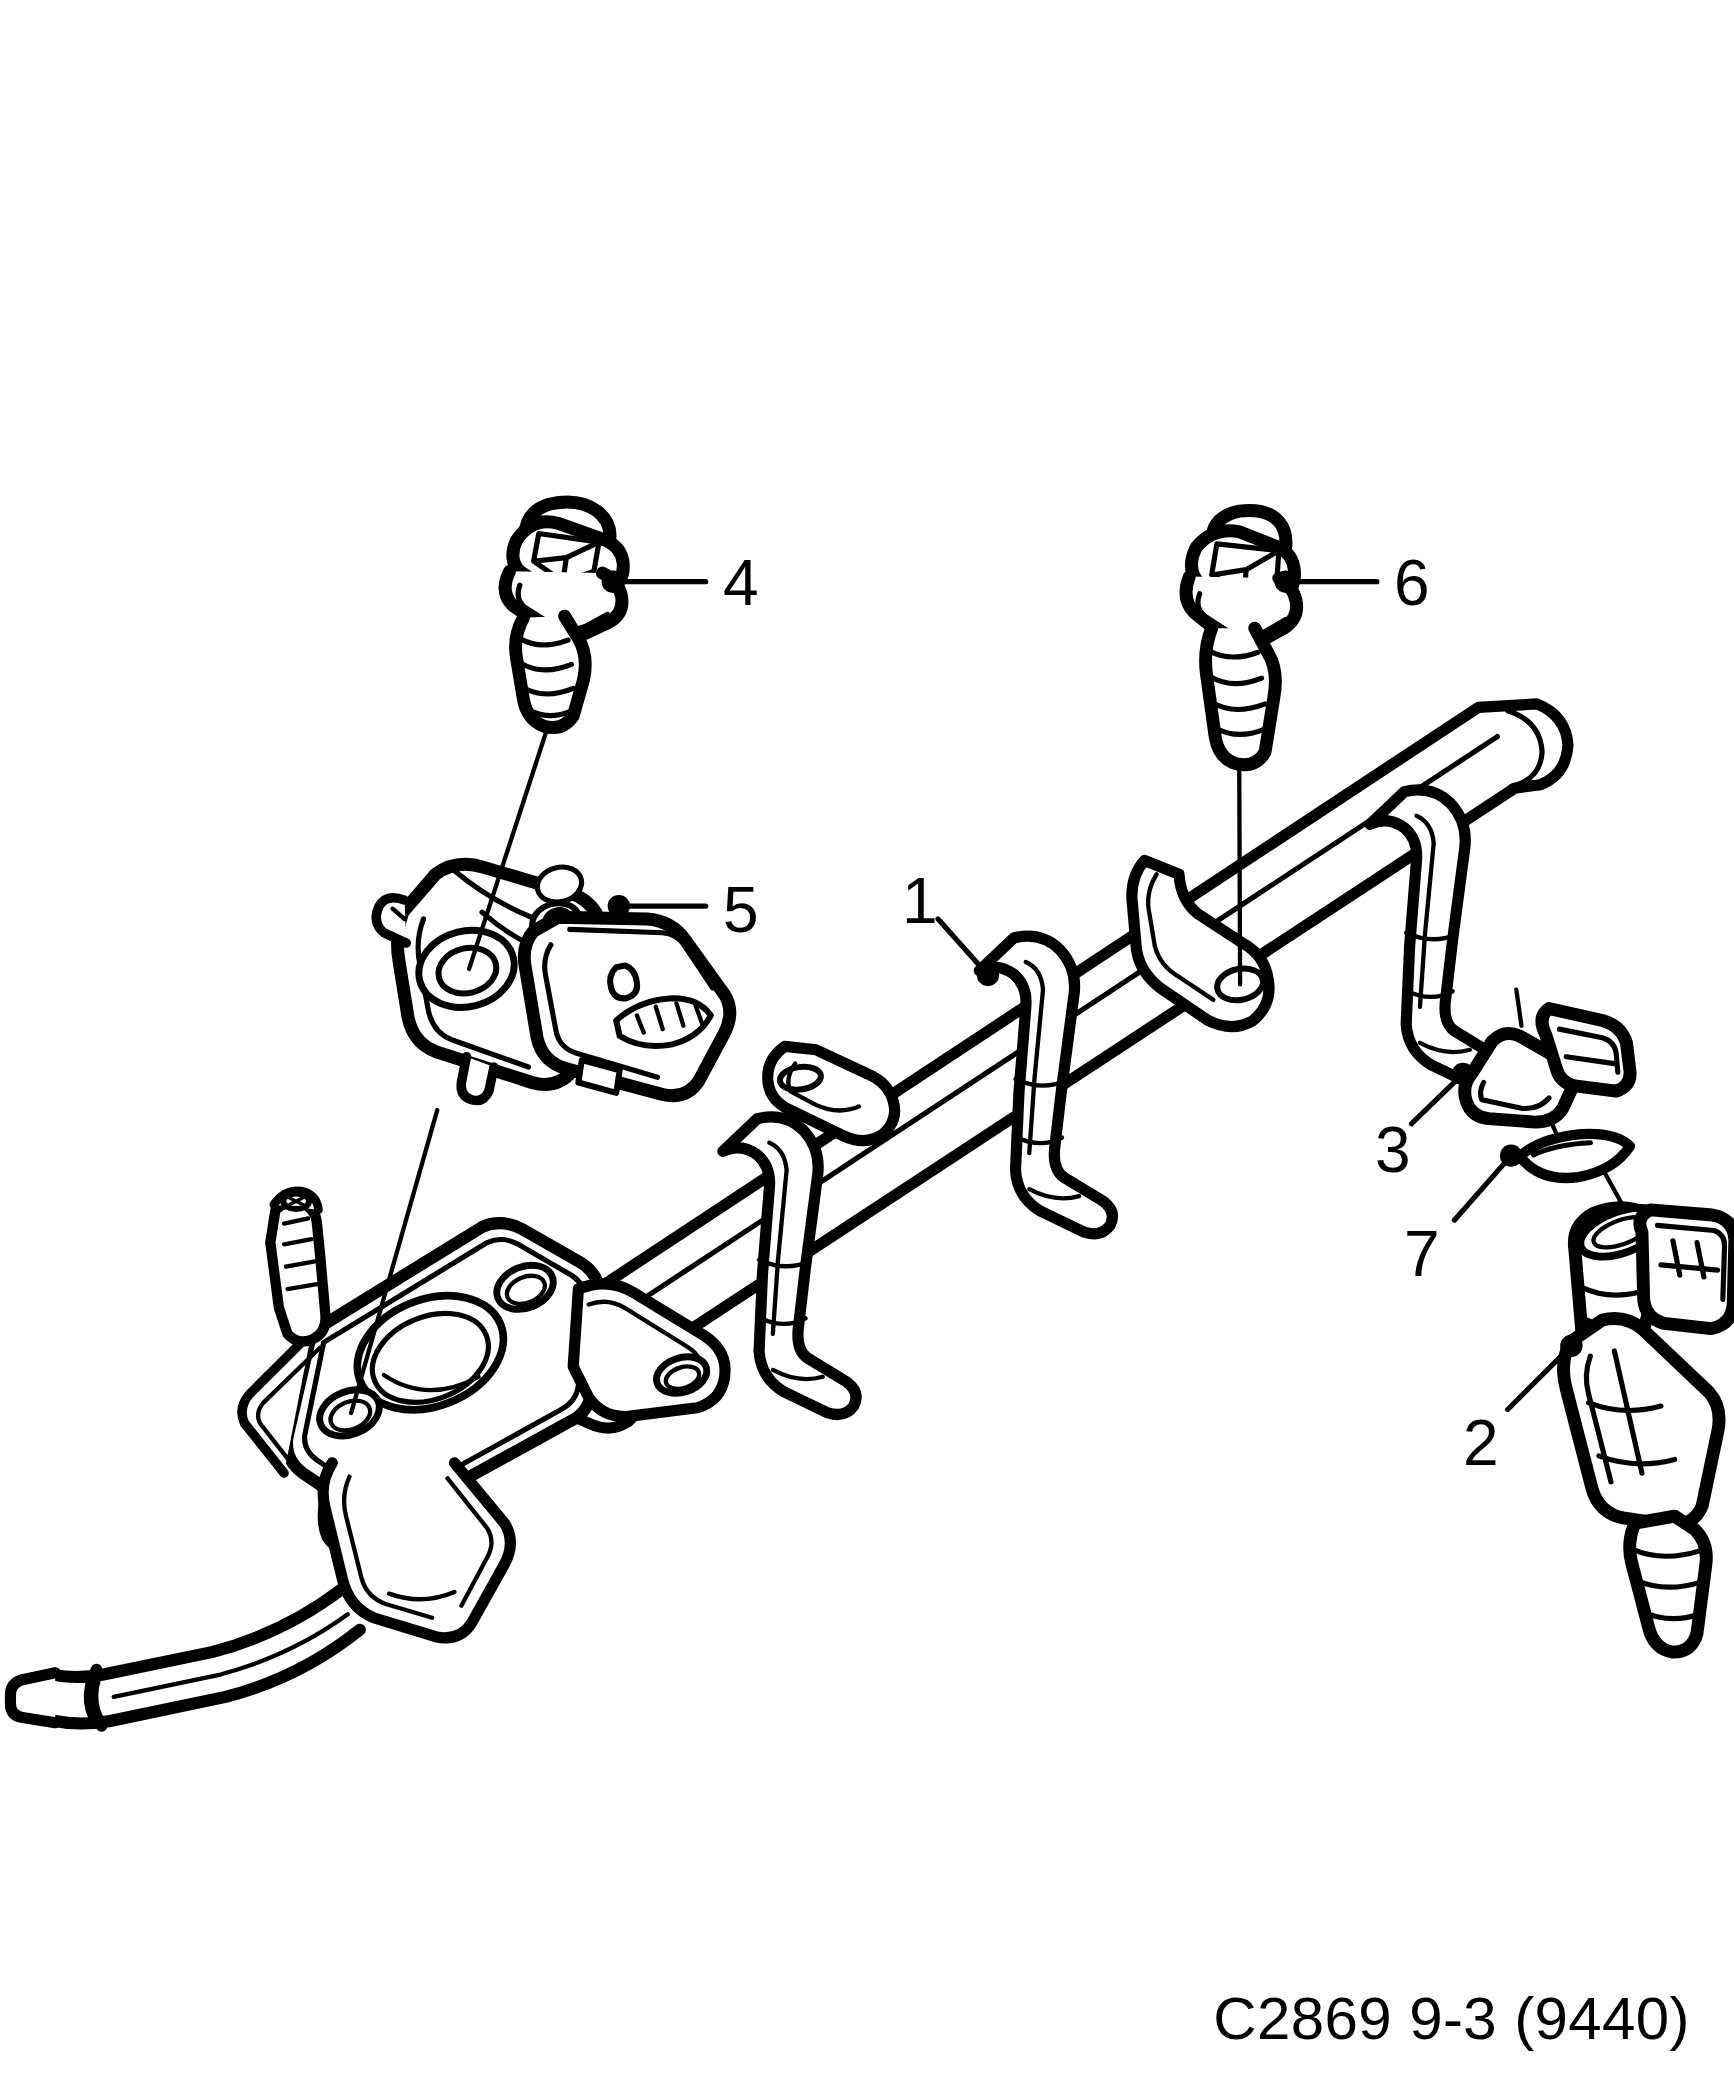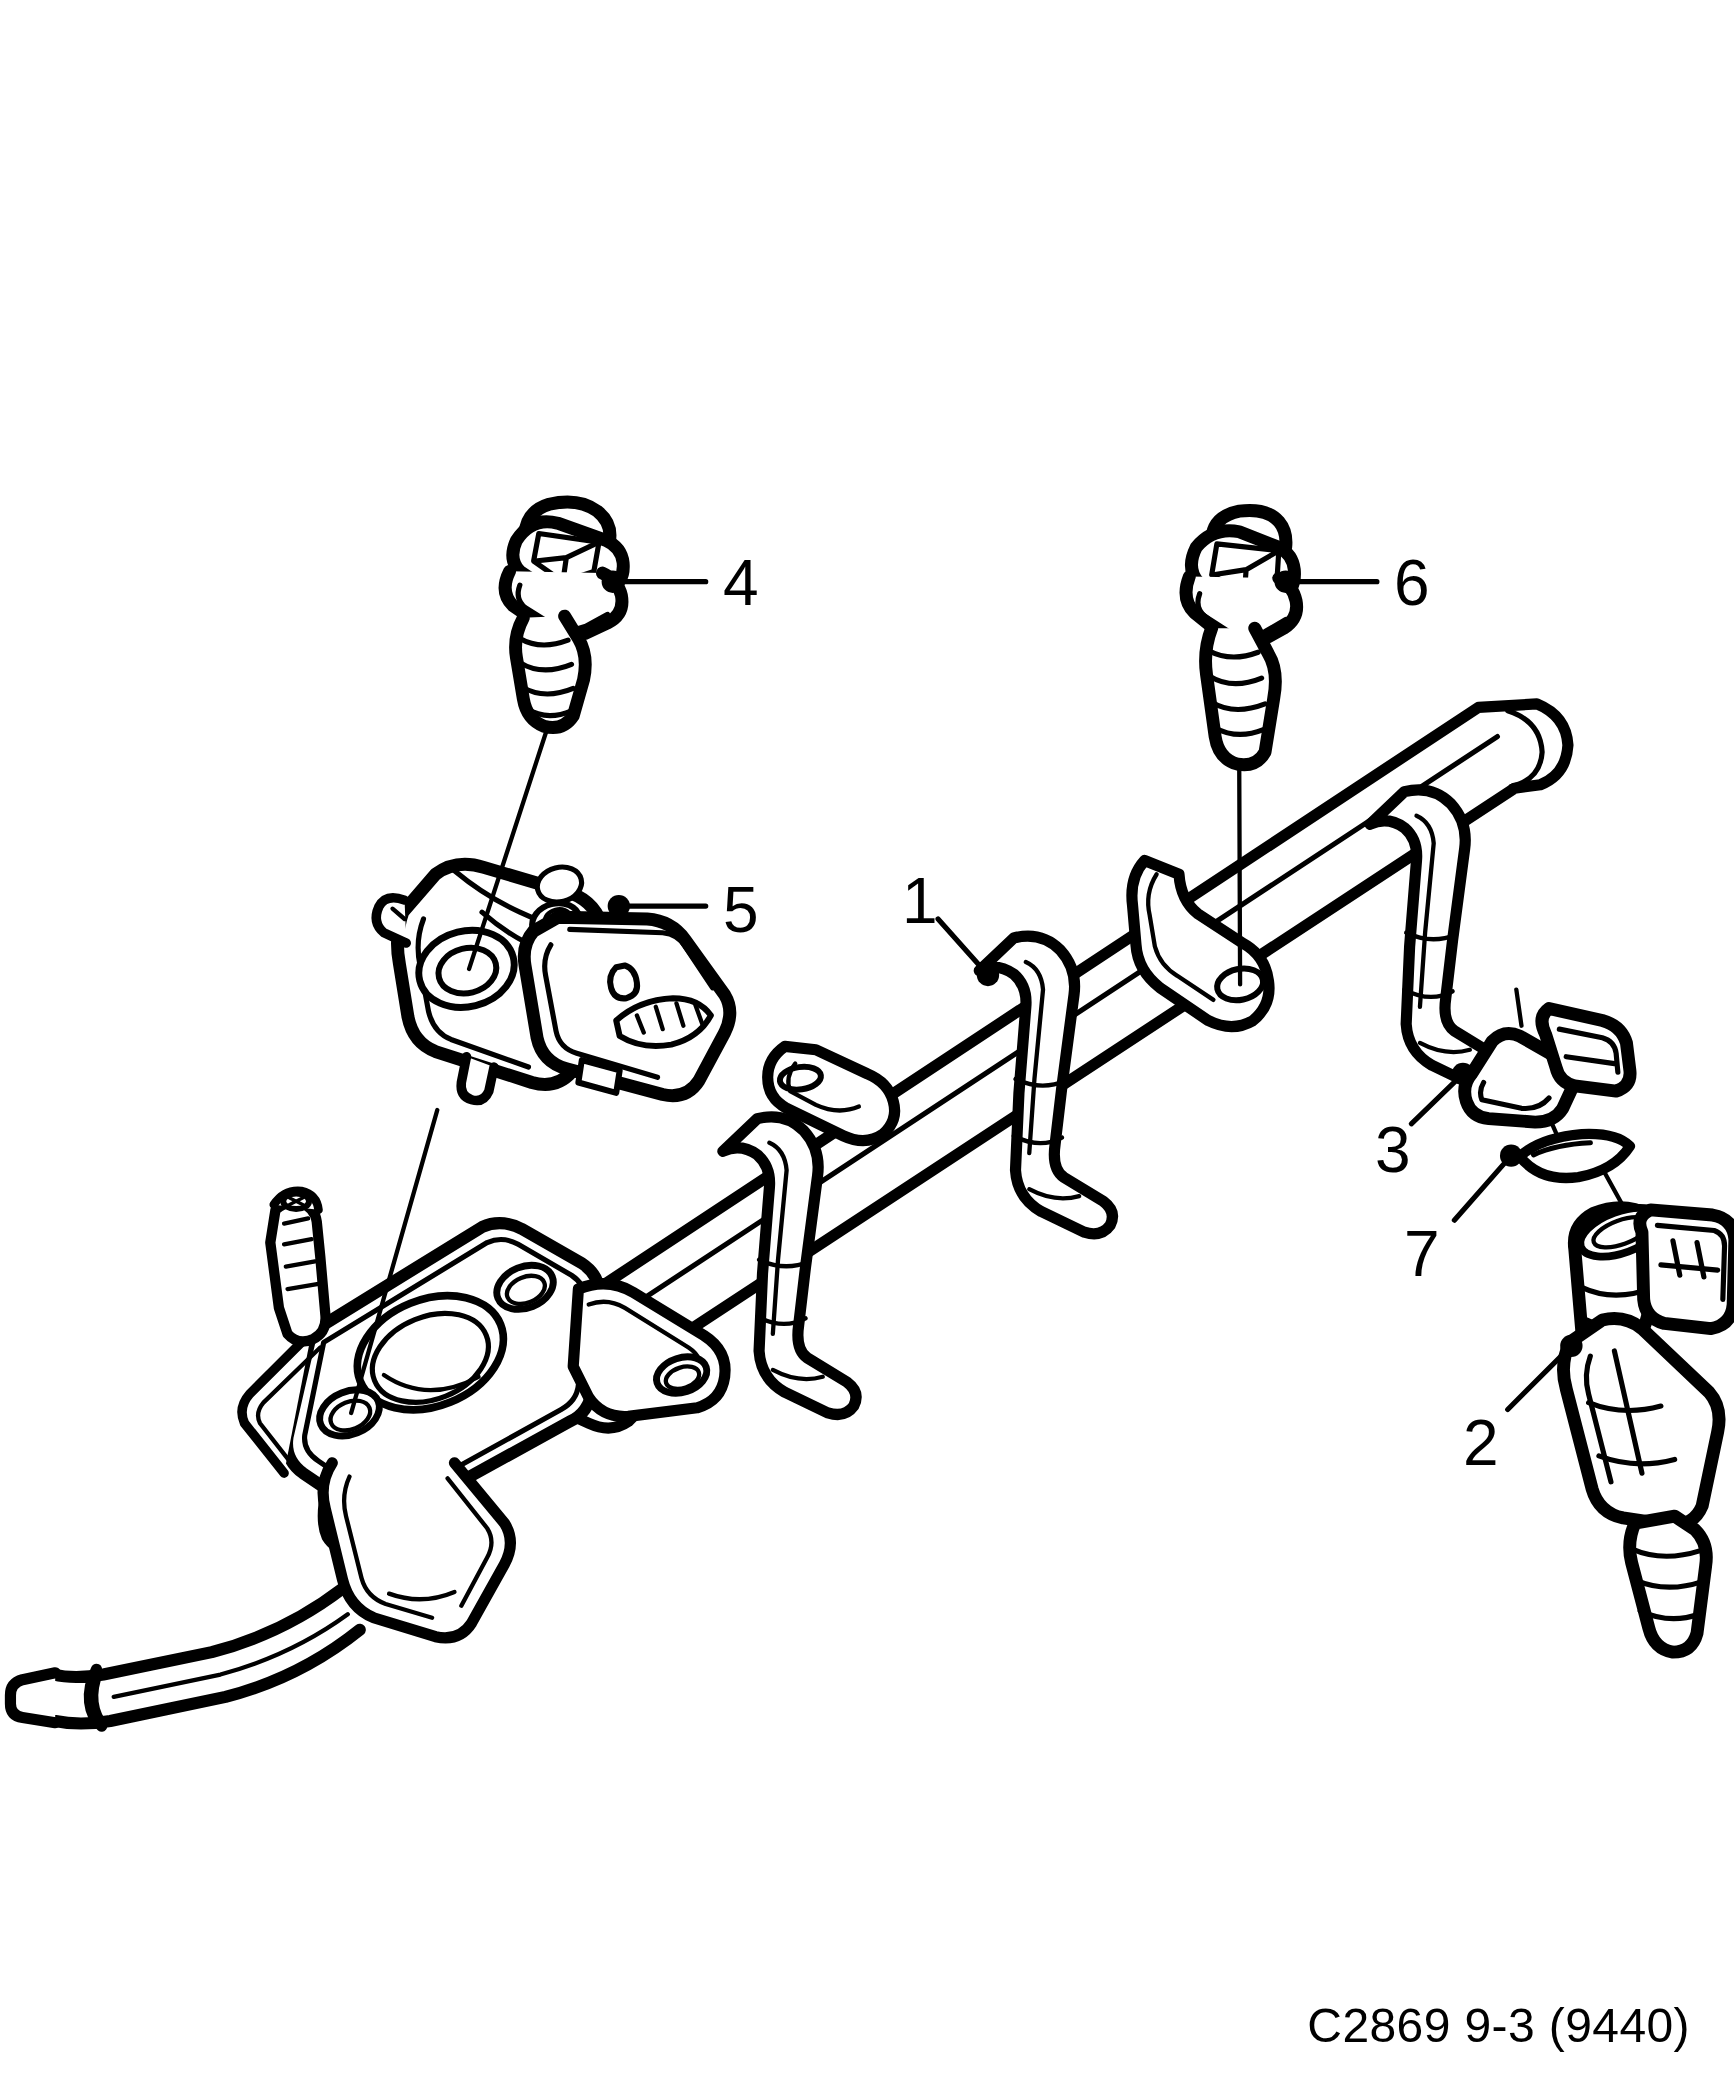--- a/index.html
+++ b/index.html
@@ -35,21 +35,21 @@
     line-height: 1;
     color: #000000;
     white-space: nowrap;
     user-select: none;
   }
   #figure-caption {
     position: absolute;
     right: 45px;
     bottom: 38px;
     font-family: "Liberation Sans", sans-serif;
-    font-size: 48px;
+    font-size: 60px;
     font-weight: 400;
     letter-spacing: 0.4px;
     color: #000000;
     white-space: nowrap;
   }
 </style>
 </head>
 <body>
 
 <div id="page">

